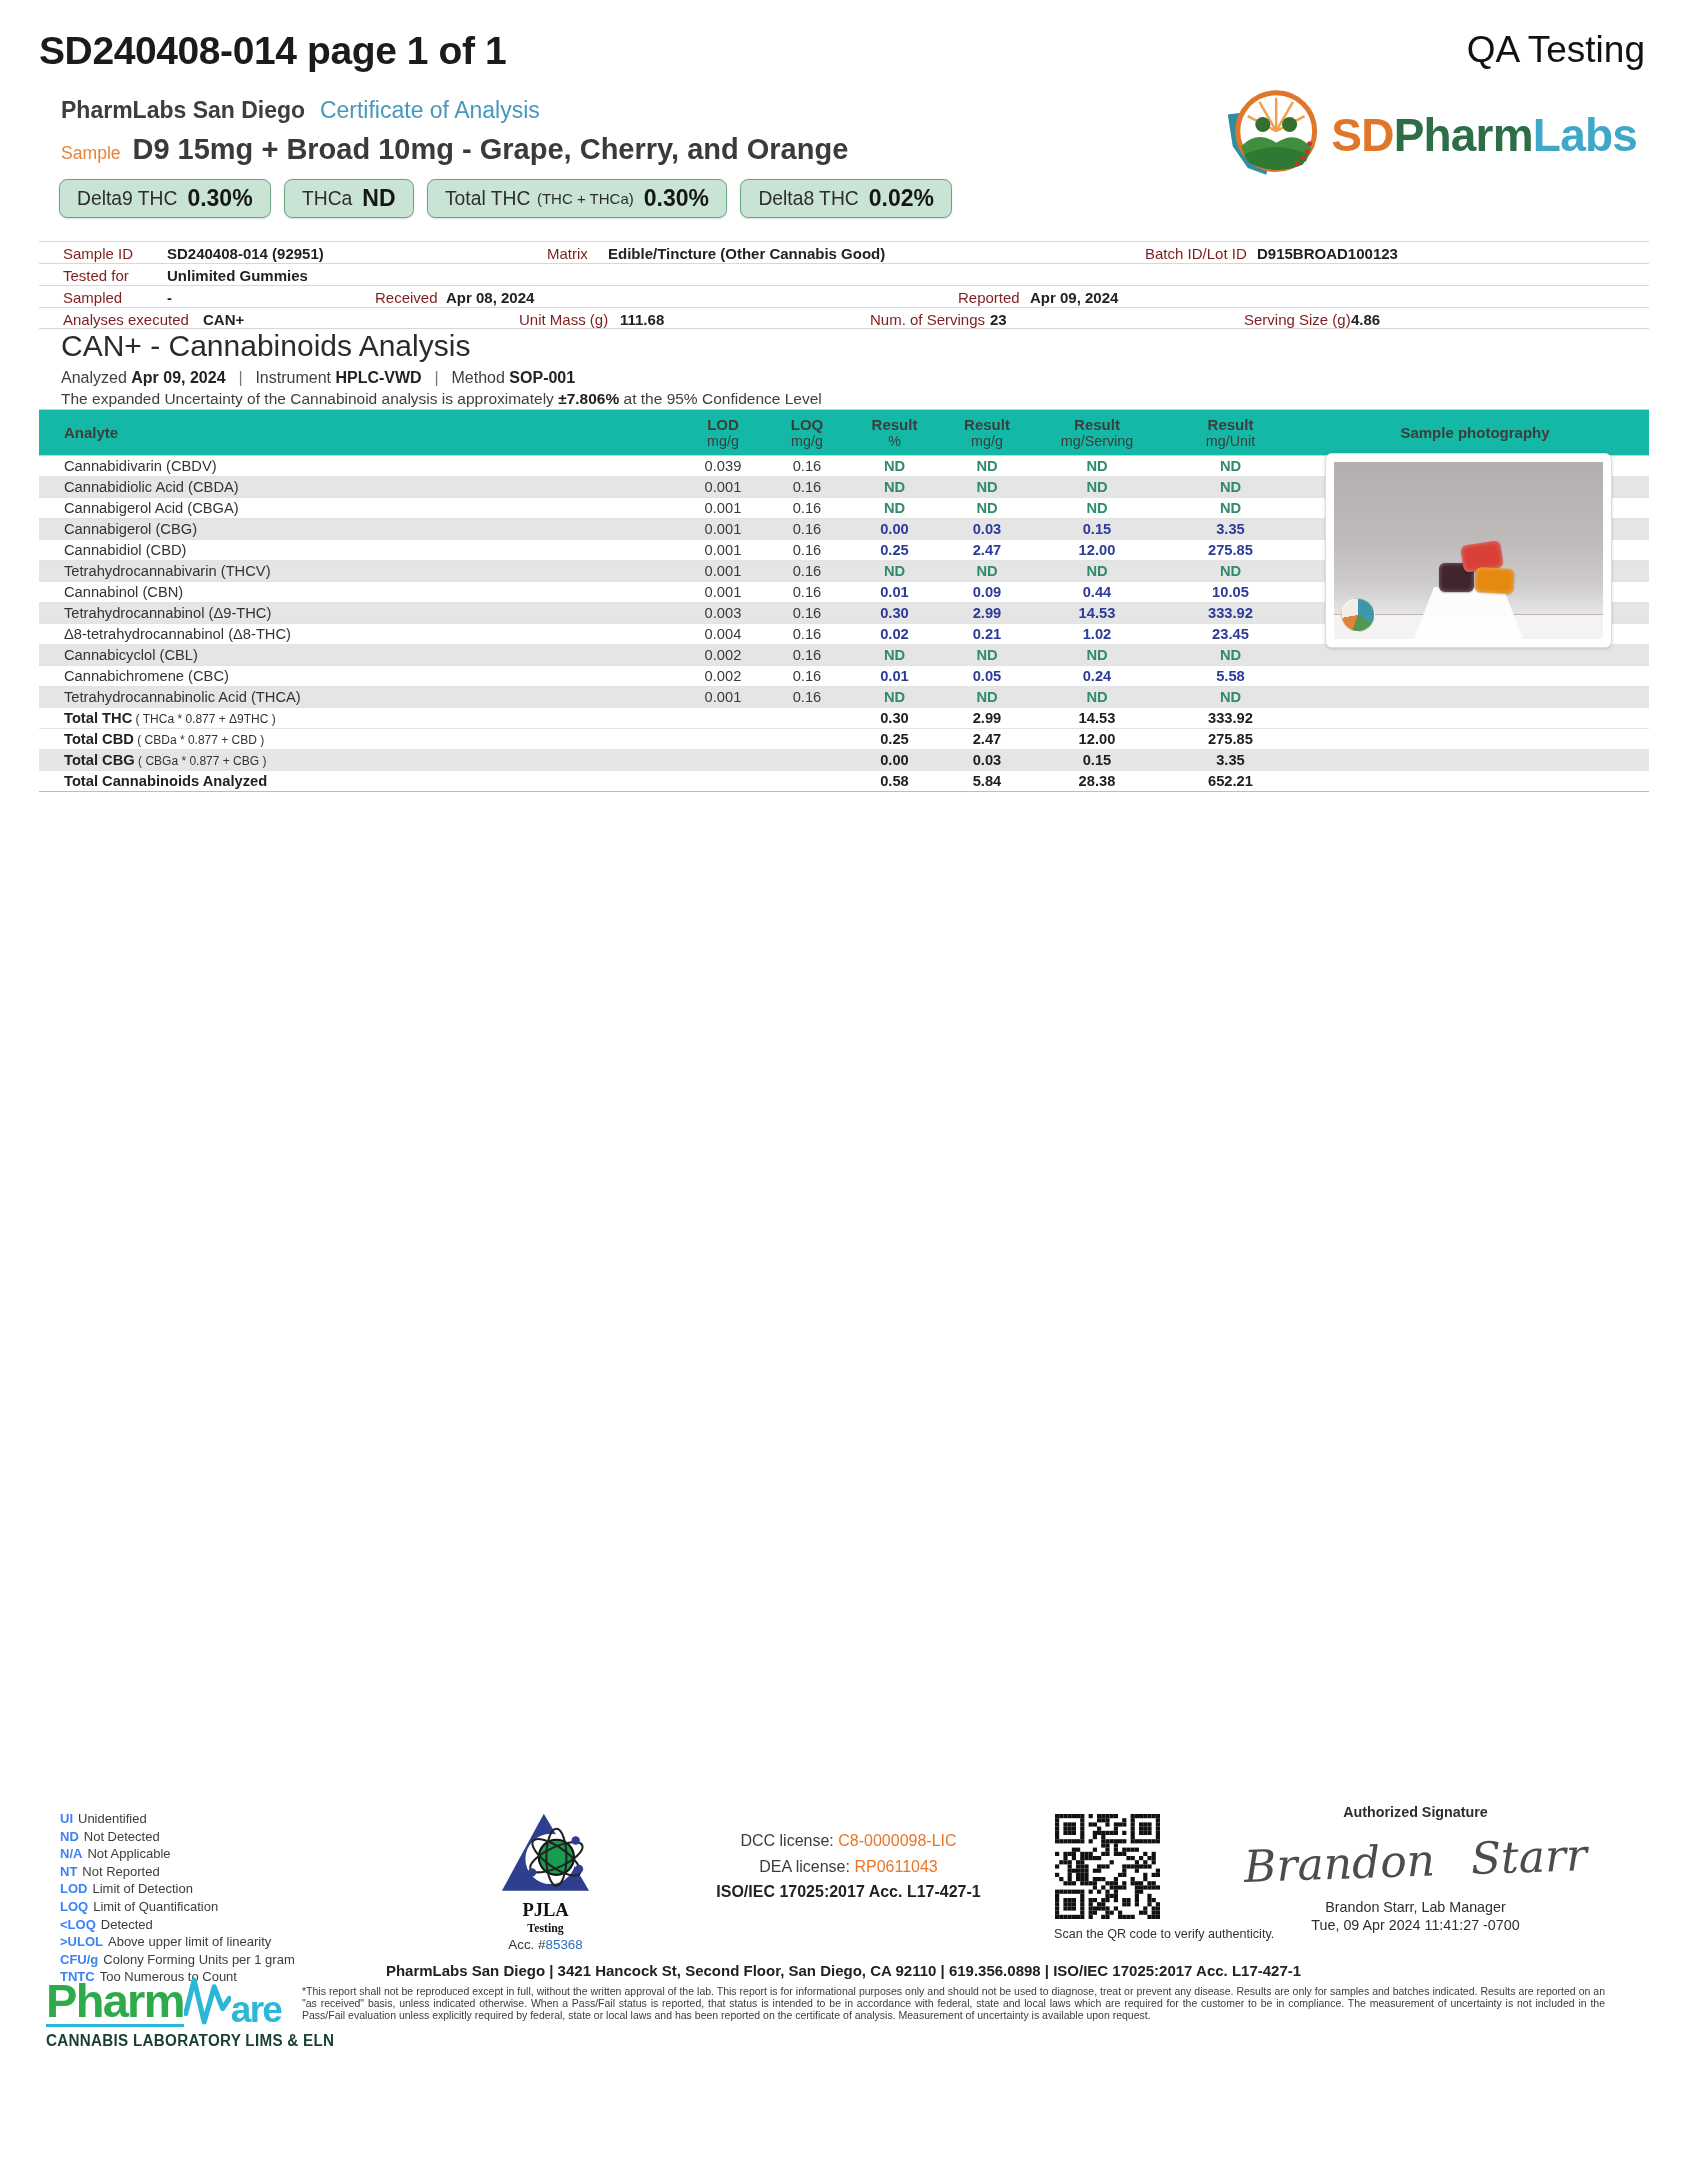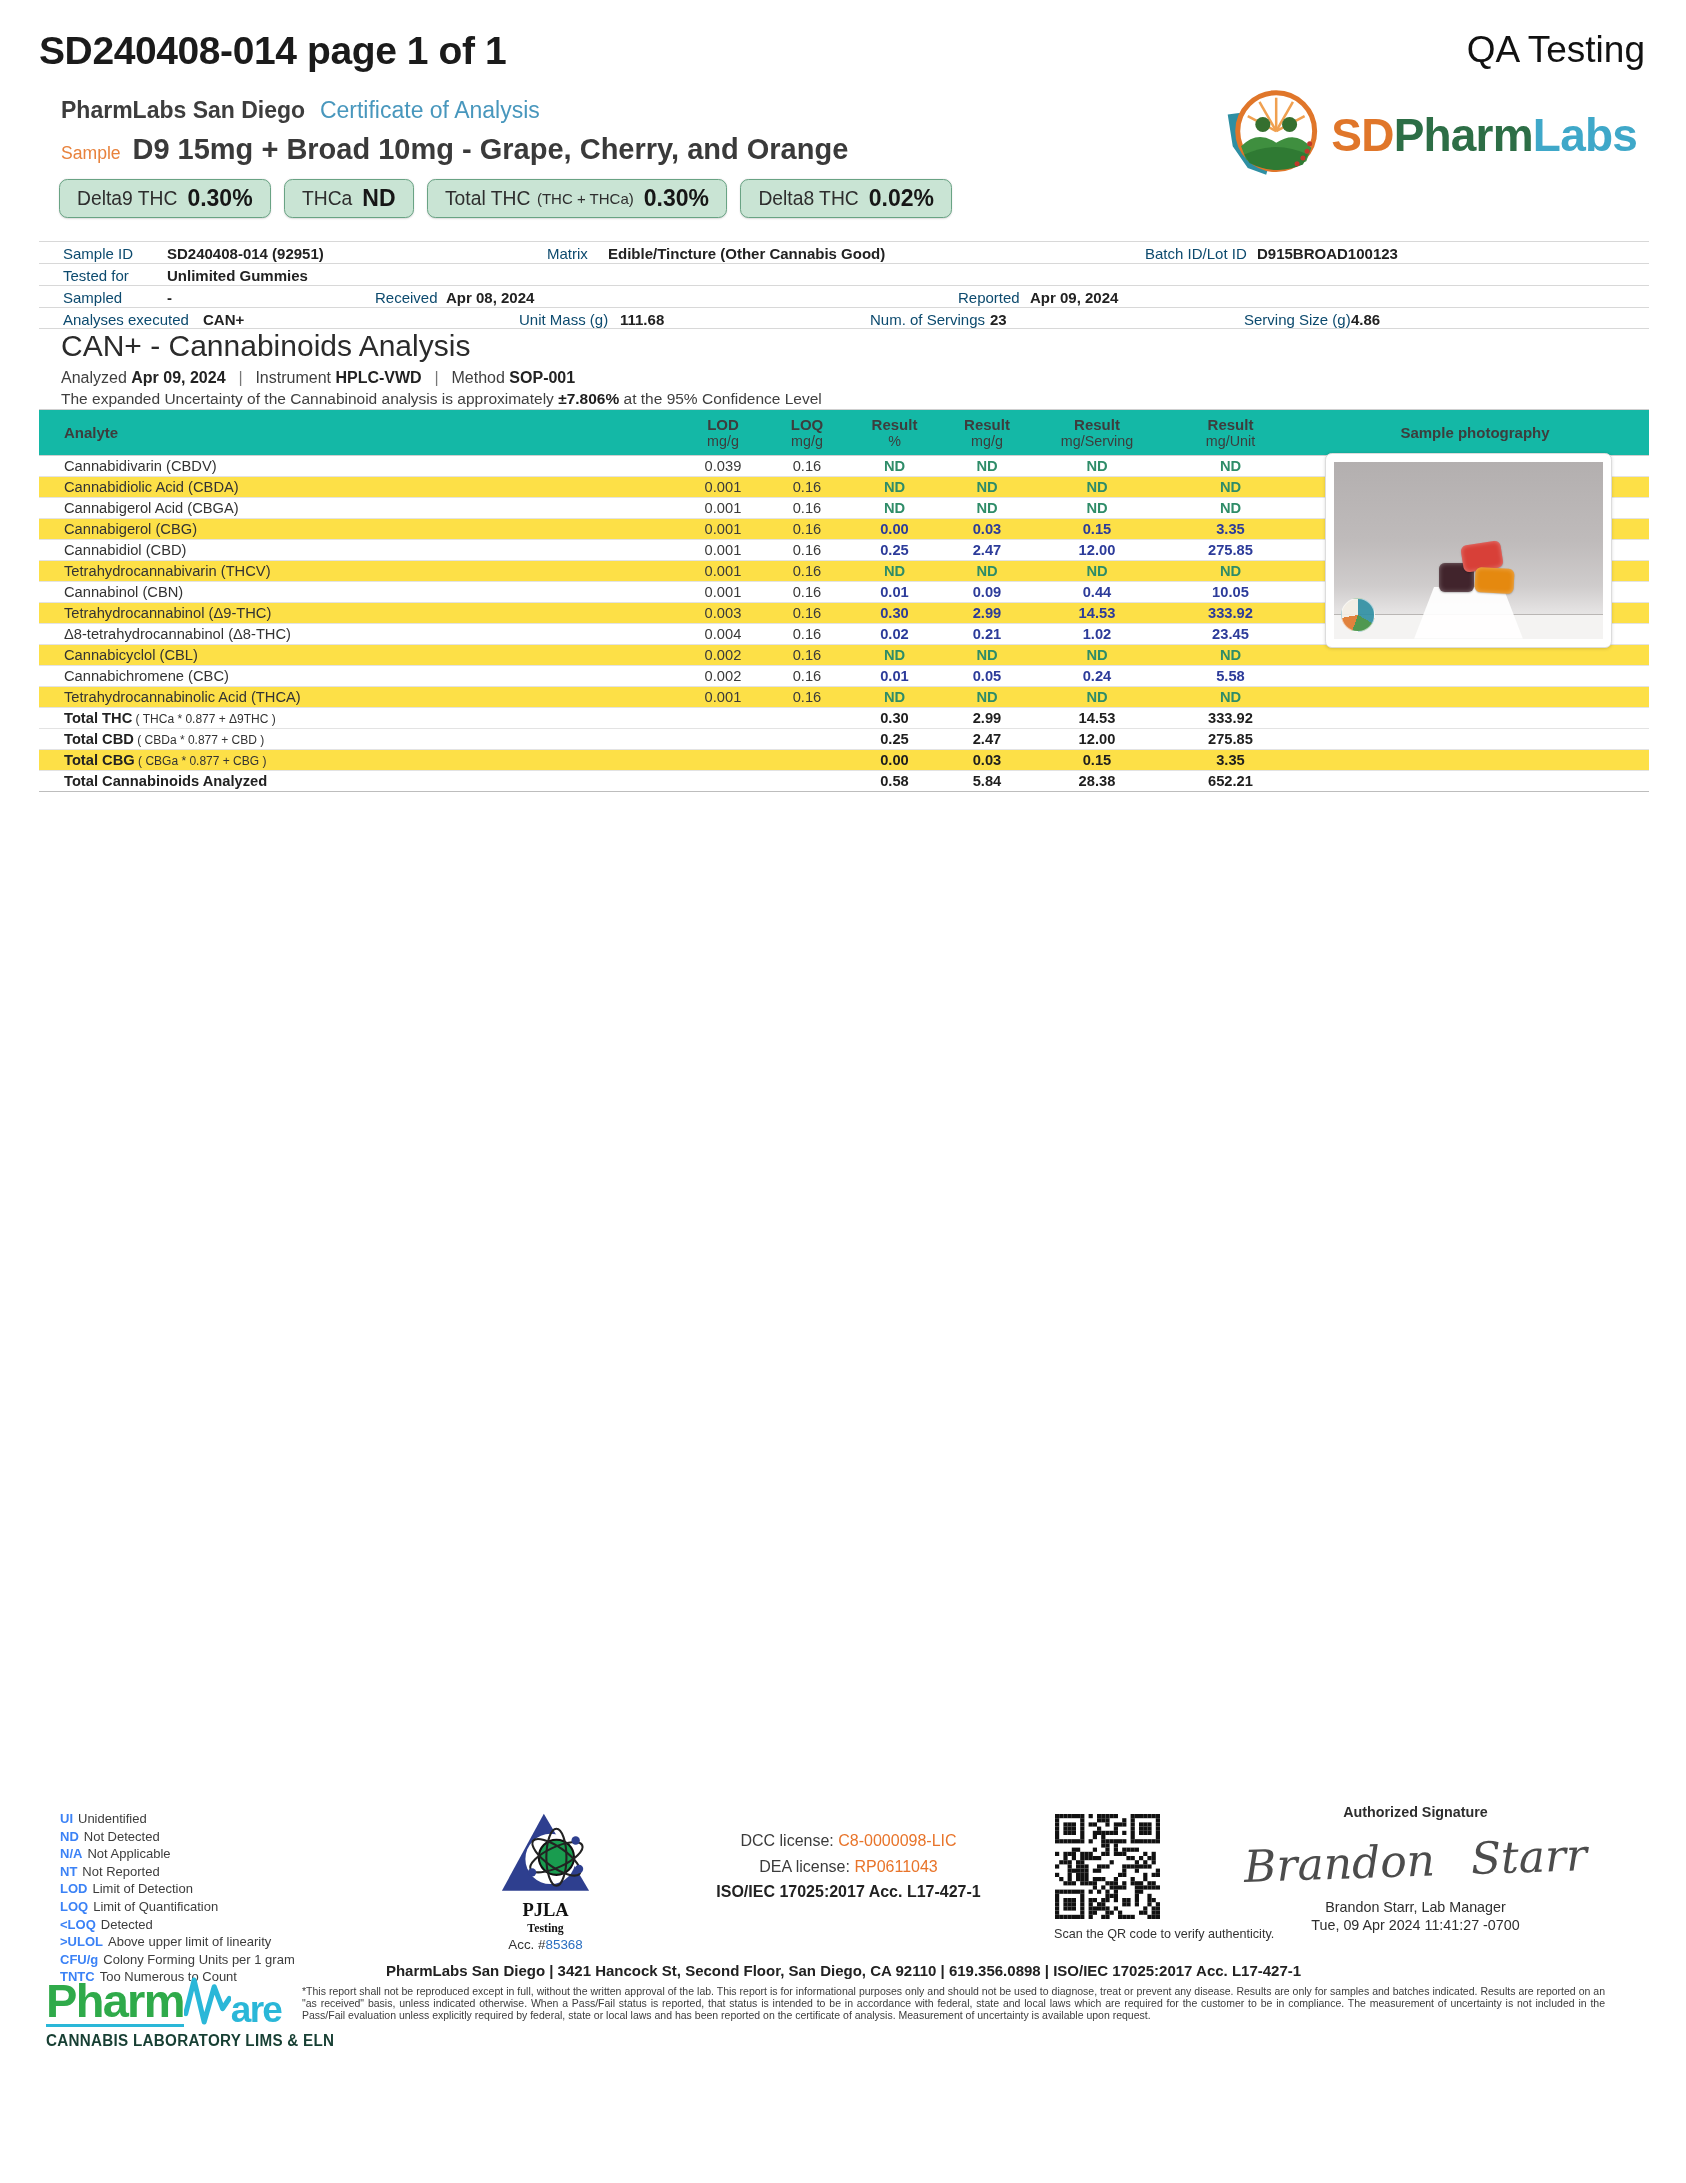--- a/index.html
+++ b/index.html
@@ -24,21 +24,21 @@
   .badge  { background:#c9e4d4; border:1.7px solid #69a384; border-radius:8.4px; height:39px;
             display:flex; align-items:center; padding:16px 17px; gap:10px; box-shadow:0 0.8px 1.7px rgba(0,0,0,.15); }
   .badge .b-label { font-size:19.3px; color:#2e2e2e; }
   .badge .b-sub   { font-size:15px; color:#2e2e2e; margin-left:-3.4px; }
   .badge .b-value { font-size:23px; font-weight:700; color:#161616; }
 
   
   .info { position:absolute; left:39px; top:241px; width:1610px; }
   .irow { position:relative; height:22px; border-top:0.8px solid #d8d8d8; font-size:15px; }
   .irow:last-child { border-bottom:0.8px solid #d8d8d8; }
-  .irow span { position:absolute; top:2.5px; white-space:nowrap; color:#0c4a6e; }
+  .irow span { position:absolute; top:2.5px; white-space:nowrap; color:#7f1d1d; }
   .irow .v { font-weight:700; color:#222; }
 
   
   .sec-title { position:absolute; left:61px; top:329px; font-size:30px; font-weight:500; color:#2b2b2b; }
   .sec-sub   { position:absolute; left:61px; top:369px; font-size:16px; color:#3f3f3f; }
   .sec-sub b { color:#222; }
   .sec-sub .bar { margin:0 8.4px; color:#777; }
   .uncertainty { position:absolute; left:61px; top:390px; font-size:15.5px; color:#3f3f3f; }
   .uncertainty b { color:#1d1d1d; }
 
@@ -46,21 +46,21 @@
   .ctable { position:absolute; left:39px; top:409px; width:1610px; }
   .thead  { display:grid; grid-template-columns:642px 84px 84px 91px 94px 126px 141px 348px;
             background:#14b8a6; border-top:0.8px solid #cfcfcf; border-bottom:0.8px solid #cfcfcf;
             height:47px; align-items:center; }
   .th { text-align:center; line-height:1.15; }
   .th .th-l { font-weight:700; font-size:15px; color:#3d3d3d; }
   .th .th-s { font-size:14.3px; color:#3d3d3d; }
   .th.c0 { text-align:left; padding-left:25px; }
   .trow { display:grid; grid-template-columns:642px 84px 84px 91px 94px 126px 141px;
           height:21px; align-items:center; border-bottom:0.8px solid #e3e3e3; }
-  .trow.alt { background:#fde047; }
+  .trow.alt { background:#e5e5e5; }
   .trow.last { border-bottom:1.7px solid #bdbdbd; }
   .td { font-size:14.7px; text-align:center; white-space:nowrap; }
   .td.analyte { text-align:left; padding-left:25px; color:#333; }
   .td.lim { color:#3a3a3a; }
   .td.nd  { color:#2e8c68; font-weight:600; }
   .td.val { color:#2c3b9a; font-weight:600; }
   .td.tot { color:#1e1e1e; font-weight:600; }
   .td .tname { font-weight:700; color:#222; }
   .td .formula { font-size:12px; color:#333; font-weight:400; }
 

